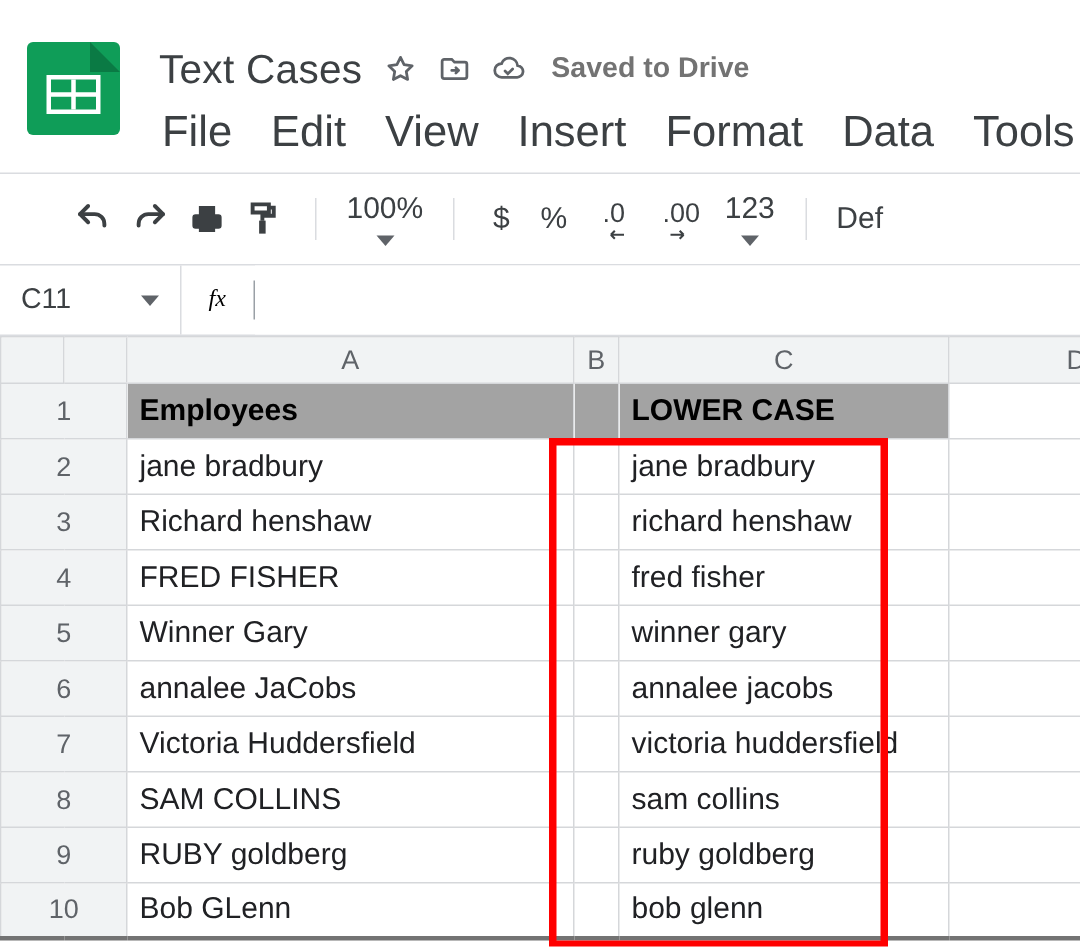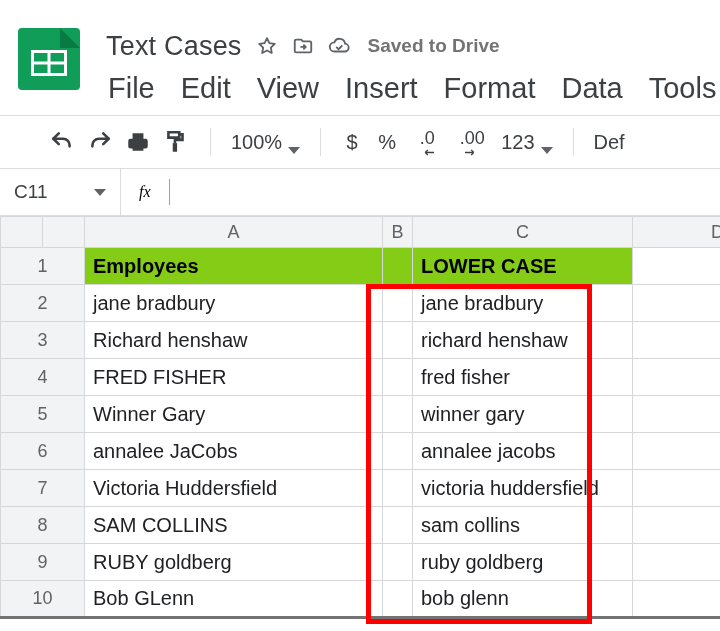--- a/index.html
+++ b/index.html
@@ -23,21 +23,21 @@
 
   .menubar { display:flex; gap:26px; padding:8px 0 10px 2px; font-size:29px; color:#3c4043; }
   .menubar span { cursor:default; }
 
   .divider { height:1px; background:#dadce0; width:100%; }
 
   
   .toolbar { display:flex; align-items:center; gap:10px; padding:12px 0 12px 48px; font-size:20px; color:#3c4043; }
   .tb-btn { width:28px; height:28px; display:inline-flex; align-items:center; justify-content:center; color:#5f6368; }
   .tb-sep { width:1px; height:28px; background:#dadce0; margin:0 10px; }
-  .zoom { display:flex; align-items:flex-end; gap:6px; }
+  .zoom { display:flex; align-items:center; gap:6px;flex-direction:column; }
   .tri-down { width:0; height:0; border-left:6px solid transparent; border-right:6px solid transparent; border-top:7px solid #5f6368; display:inline-block; }
   .tb-text { font-size:20px; color:#3c4043; }
   .dec-icon { font-family: "Segoe UI", Arial, sans-serif; font-size:18px; color:#3c4043; position:relative; }
 
   
   .fx-row { display:flex; align-items:center; height:46px; }
   .namebox { width:120px; padding:0 14px; font-size:19px; color:#3c4043; display:flex; align-items:center; justify-content:space-between; }
   .namebox .tri-down { border-top-color:#5f6368; }
   .fx-sep { width:1px; height:100%; background:#dadce0; }
   .fx-label { font-family: Georgia, "Times New Roman", serif; font-style:italic; font-size:16px; color:#000000; padding:0 18px; }
@@ -54,21 +54,21 @@
   table.grid .rowhead { background:#f1f3f4; color:#5f6368; text-align:center; width:42px; font-size:18px; }
   table.grid .corner { background:#f1f3f4; width:42px; }
   col.c-rh { width:42px; }
   col.c-a  { width:298px; }
   col.c-b  { width:30px; }
   col.c-c  { width:220px; }
   col.c-d  { width:170px; }
 
   thead th.active-col { background:#d4d6d9; color:#202124; }
 
-  tr.header-row td.dat { background:#84cc16; color:#000; font-weight:700; }
+  tr.header-row td.dat { background:#a3a3a3; color:#000; font-weight:700; }
   tr.last-row td { border-bottom:3px solid #737373; }
 
   .red-outline { position:absolute; border:5px solid #ff0000; pointer-events:none; }
 
   svg { display:block; }
 </style>
 </head>
 <body>
 
 <div class="titlebar">

